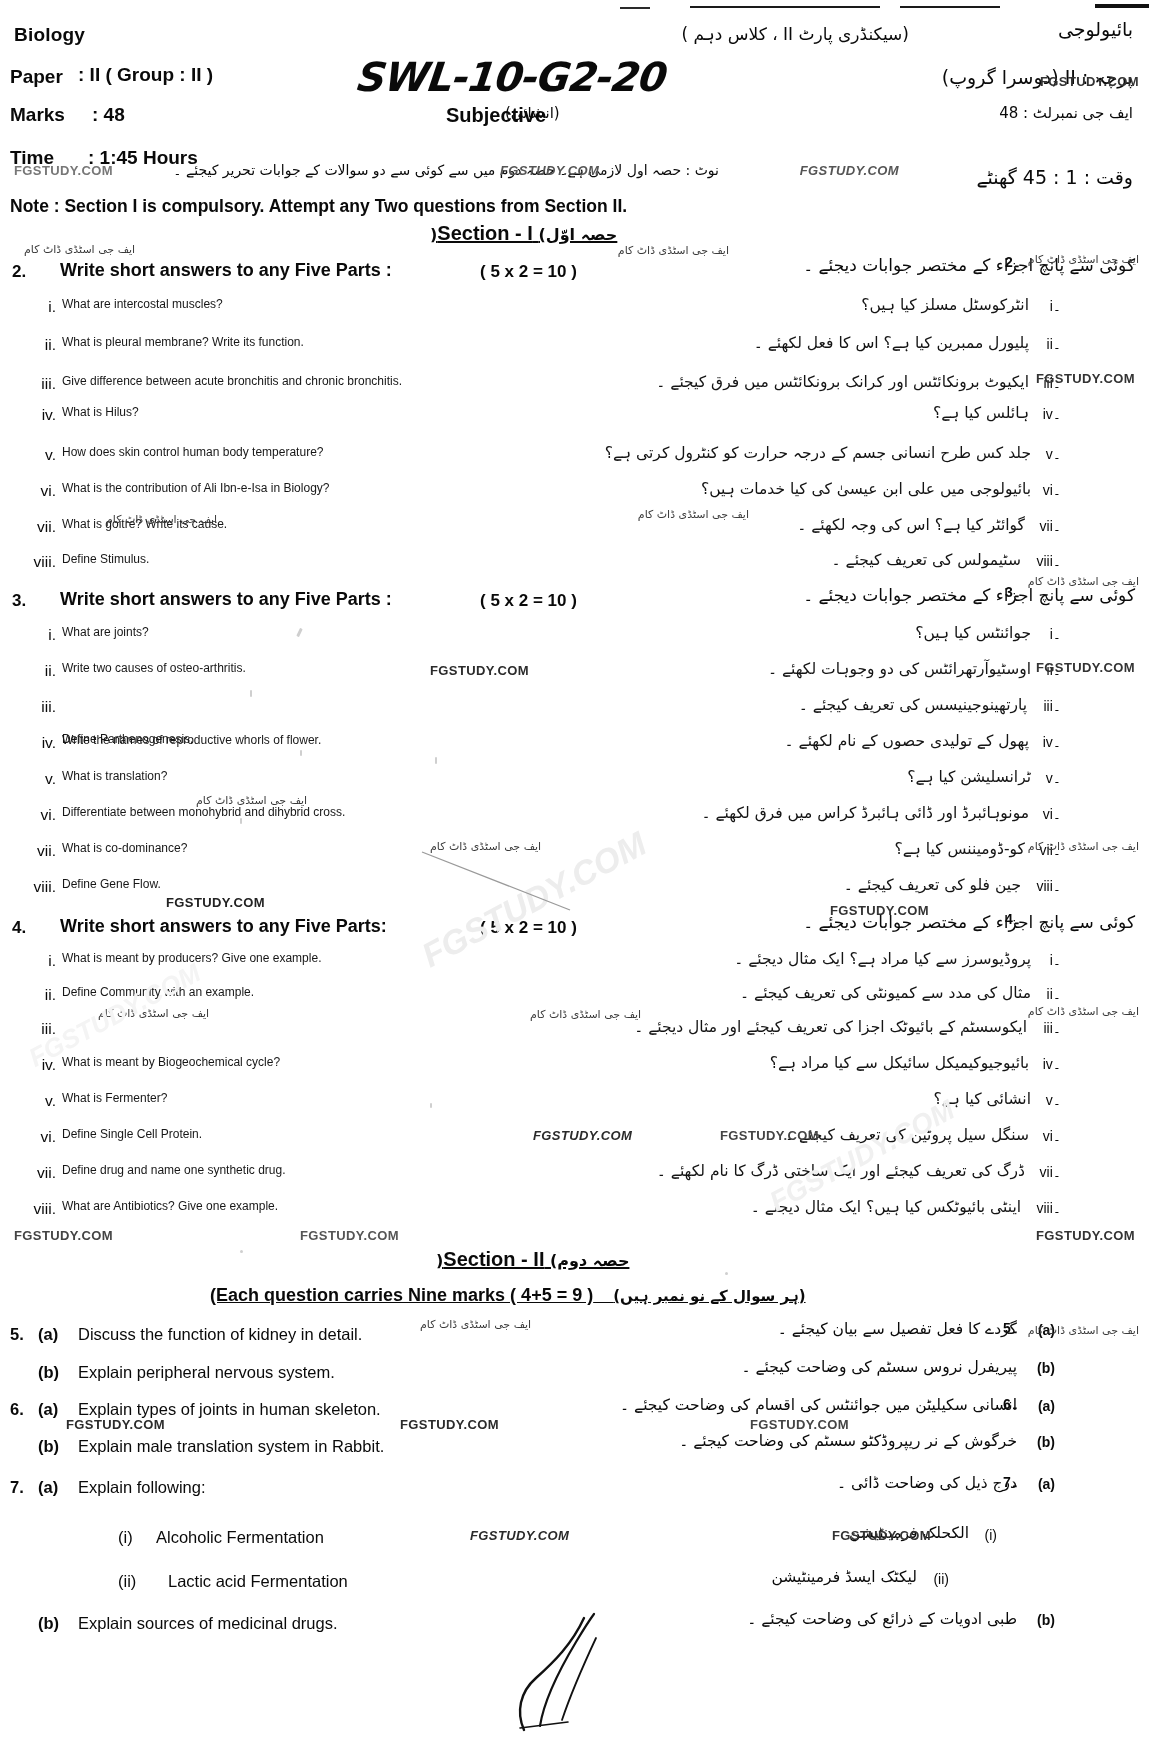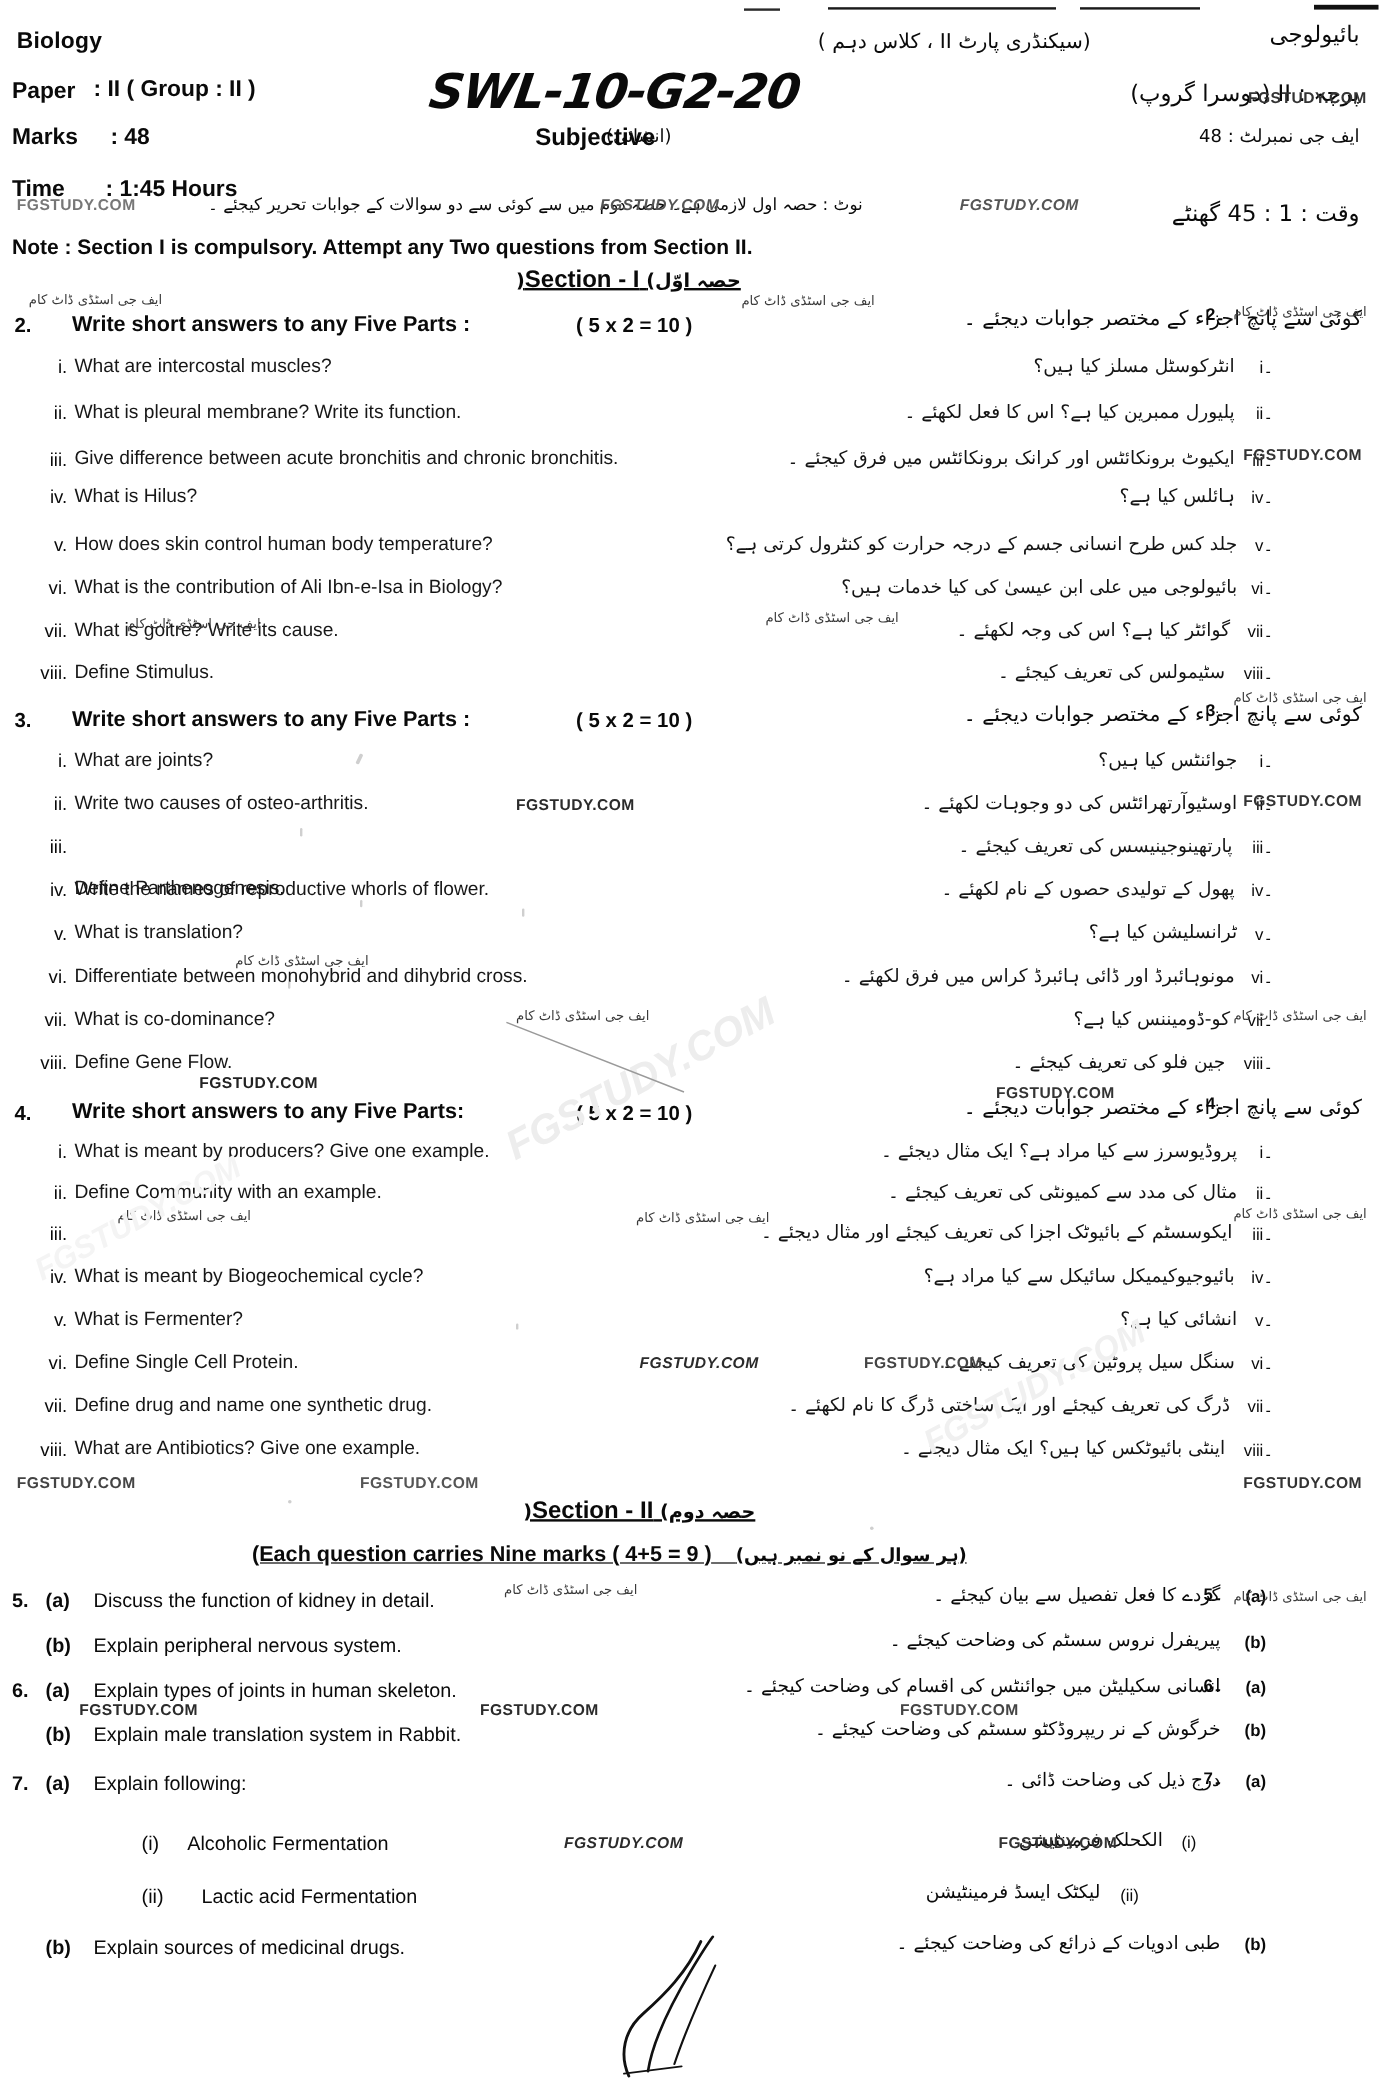--- a/index.html
+++ b/index.html
@@ -98,21 +98,21 @@
     white-space: nowrap;
   }
   .part-roman {
     position: absolute;
     font-size: 15.5px;
     text-align: right;
     width: 44px;
   }
   .part-en {
     position: absolute;
-    font-size: 16px;
+    font-size: 12px;
     white-space: nowrap;
     color: #171717;
   }
   .part-ur {
     position: absolute;
     right: 16px;
     font-size: 15.5px;
     direction: rtl;
     text-align: right;
     font-family: "DejaVu Sans", sans-serif;

